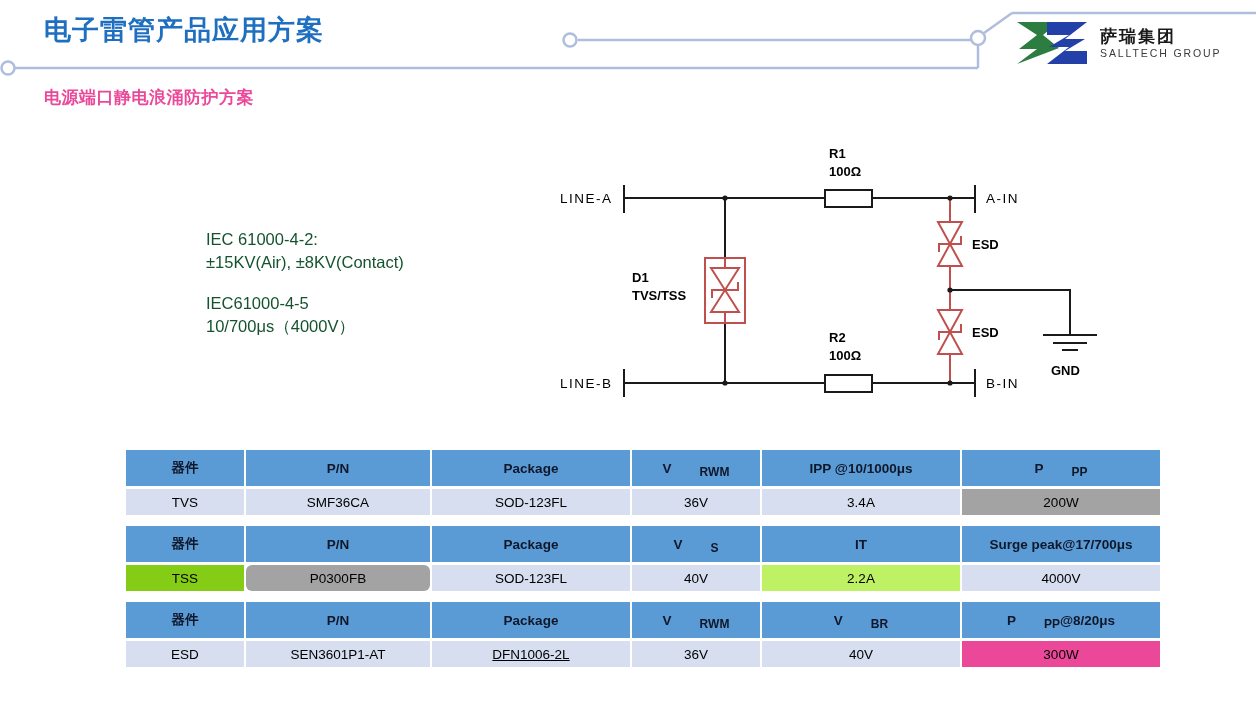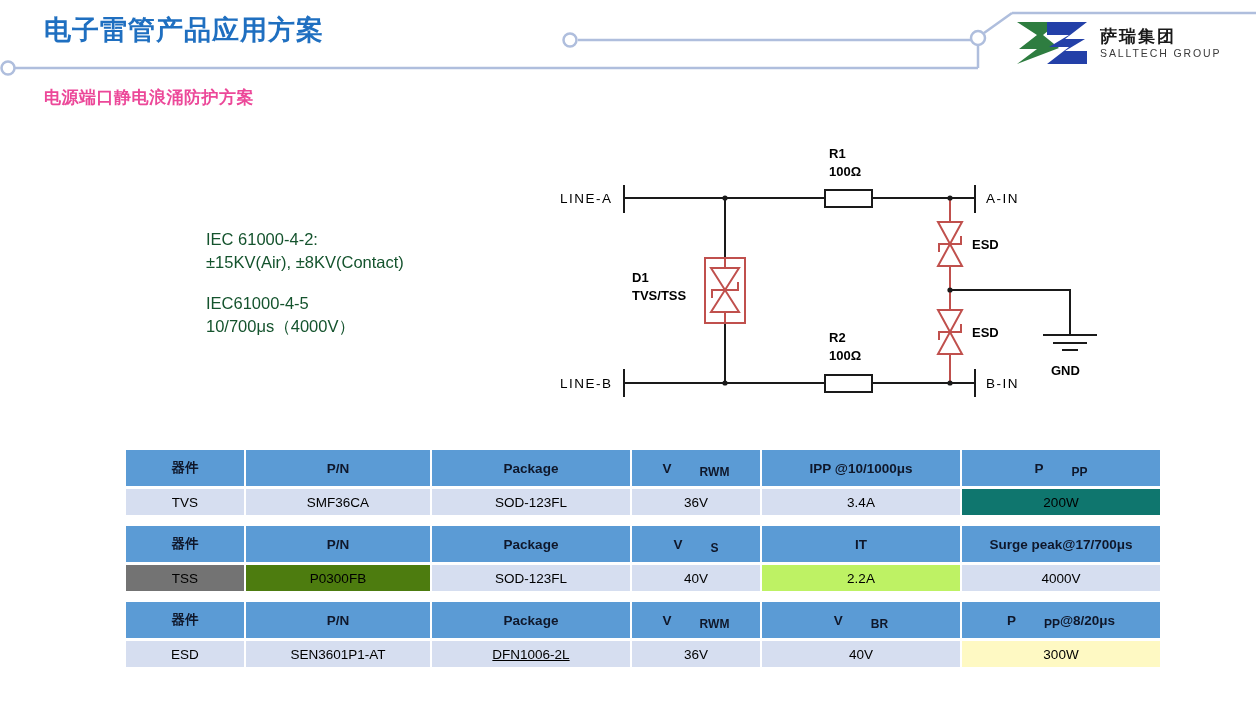--- a/index.html
+++ b/index.html
@@ -269,21 +269,21 @@
       <th style="background: rgb(91, 155, 213);">P<sub>PP</sub></th>
     </tr>
   </thead>
   <tbody>
     <tr>
       <td style="background: rgb(214, 222, 240);">TVS</td>
       <td style="background: rgb(214, 222, 240);">SMF36CA</td>
       <td style="background: rgb(214, 222, 240);">SOD-123FL</td>
       <td style="background: rgb(214, 222, 240);">36V</td>
       <td style="background: rgb(214, 222, 240);">3.4A</td>
-      <td style="background: #0f766e;">200W</td>
+      <td style="background: #a3a3a3;">200W</td>
     </tr>
   </tbody>
 </table>
 
 <table class="spec-table" id="table-tss">
   <colgroup>
     <col class="col-device">
       <col class="col-pn">
       <col class="col-package">
     <col class="col-p1">
@@ -295,22 +295,22 @@
       <th style="background: rgb(91, 155, 213);">器件</th>
       <th style="background: rgb(91, 155, 213);">P/N</th>
       <th style="background: rgb(91, 155, 213);">Package</th>
       <th style="background: rgb(91, 155, 213); text-align: center;">V<sub>S</sub></th>
       <th style="background: rgb(91, 155, 213);">IT</th>
       <th style="background: rgb(91, 155, 213);">Surge peak@17/700μs</th>
     </tr>
   </thead>
   <tbody>
     <tr>
-      <td style="background: #737373; margin-top: 43px;">TSS</td>
-      <td style="background: #4d7c0f;">P0300FB</td>
+      <td style="background: #84cc16; margin-top: 43px;">TSS</td>
+      <td style="background: #a3a3a3; border-radius: 6px;">P0300FB</td>
       <td style="background: rgb(214, 222, 240);">SOD-123FL</td>
       <td style="background: rgb(214, 222, 240);">40V</td>
       <td style="background: #bef264;">2.2A</td>
       <td style="background: rgb(214, 222, 240);">4000V</td>
     </tr>
   </tbody>
 </table>
 
 <table class="spec-table" id="table-esd">
   <colgroup>
@@ -331,16 +331,16 @@
       <th style="background: rgb(91, 155, 213);">P<sub>PP</sub>@8/20μs</th>
     </tr>
   </thead>
   <tbody>
     <tr>
       <td style="background: rgb(214, 222, 240);">ESD</td>
       <td style="background: rgb(214, 222, 240);">SEN3601P1-AT</td>
       <td style="background: rgb(214, 222, 240); text-decoration: underline;">DFN1006-2L</td>
       <td style="background: rgb(214, 222, 240);">36V</td>
       <td style="background: rgb(214, 222, 240);">40V</td>
-      <td style="background: #fef9c3;">300W</td>
+      <td style="background: #ec4899;">300W</td>
     </tr>
   </tbody>
 </table>
 
 </body></html>

